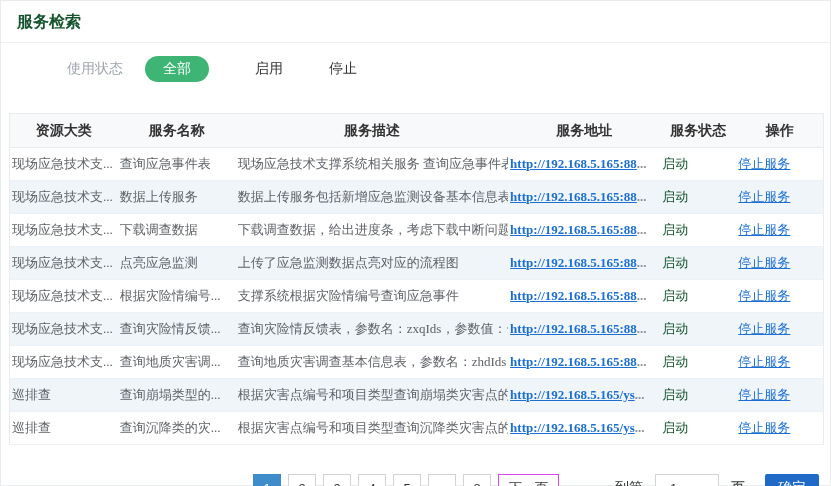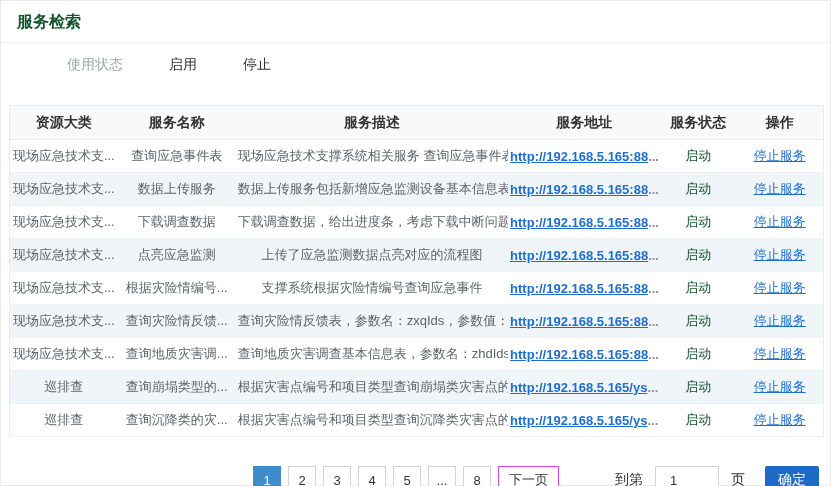--- a/index.html
+++ b/index.html
@@ -66,25 +66,25 @@
     font-size: 14px;
     font-weight: bold;
     color: #333333;
     text-align: center;
     border-bottom: 1px solid #e9ecef;
   }
   tbody td {
     height: 33px;
     font-size: 13px;
     color: #5f6368;
-    text-align: center;
     white-space: nowrap;
     overflow: hidden;
     border-bottom: 1px solid #eef1f4;
     padding: 0 2px;
+    font-family: Liberation Serif, serif;
   }
   tbody tr:nth-child(even) { background: #f0f5fa; }
   a.url-link, a.action-link {
     color: #1c6fd0;
     text-decoration: underline;
     font-size: 13px;
     cursor: pointer;
   }
   a.url-link { font-weight: 600; }
   .url-more { color: #8a8f98; text-decoration: none; font-weight: 600; }
@@ -148,20 +148,21 @@
 </style>
 </head>
 <body>
 
 <div class="panel">
   <div class="panel-title">服务检索</div>
   <div class="title-divider"></div>
 
   <div class="filter-row">
     <span class="filter-label">使用状态</span>
+    <span class="pill">全部</span>
     <span class="tab-plain">启用</span>
     <span class="tab-plain">停止</span>
   </div>
 
   <table>
     <colgroup>
         <col class="c1">
         <col class="c2">
         <col class="c3">
         <col class="c4">

